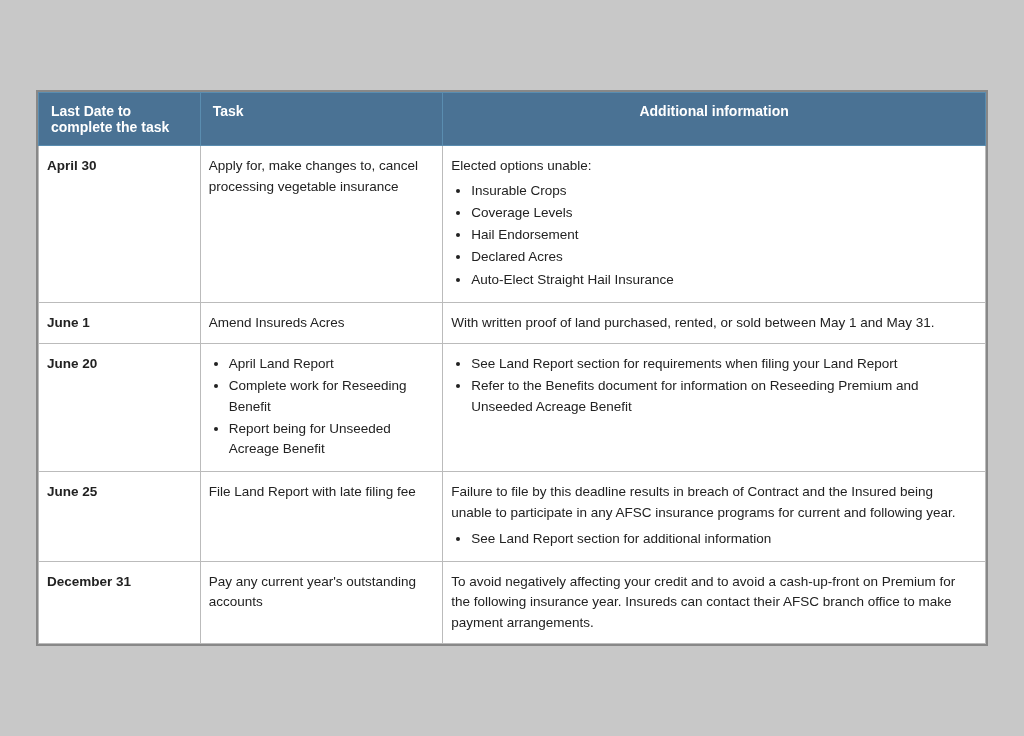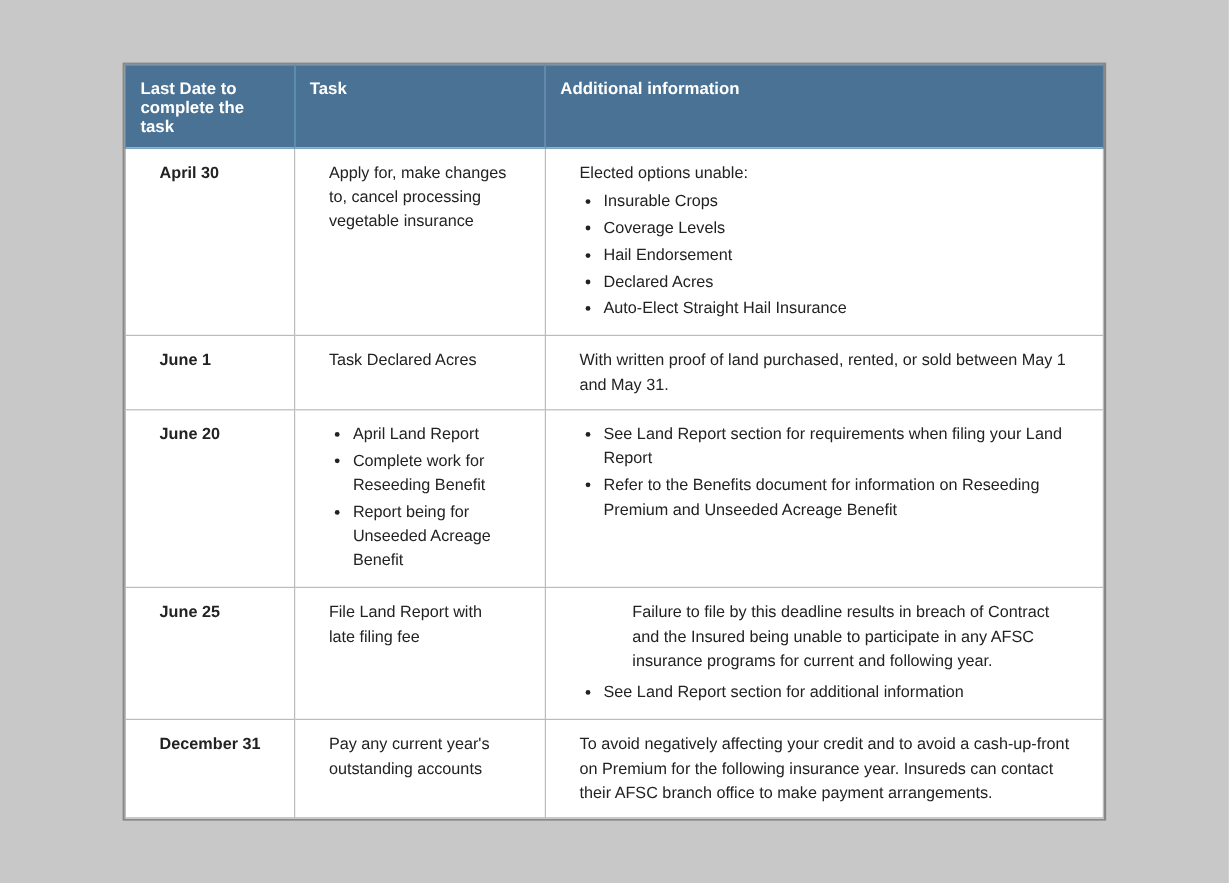--- a/index.html
+++ b/index.html
@@ -14,42 +14,42 @@
       justify-content: center;
       align-items: center;
       min-height: 100vh;
       font-family: Arial, sans-serif;
       font-size: 13.5px;
     }
 
     .table-wrapper {
       background: #fff;
       border: 2px solid #888;
-      width: 820px;
+      width: 952px;
       margin: 20px auto;
     }
 
     table {
       width: 100%;
       border-collapse: collapse;
     }
 
     thead tr th {
       background-color: #4a7294;
       color: #fff;
       font-weight: bold;
       padding: 10px 12px;
       text-align: left;
       font-size: 14px;
       vertical-align: top;
       border: 1px solid #5a8db0;
     }
 
     tbody tr td {
-      padding: 10px 28px;
+      padding: 10px 8px;
       vertical-align: top;
       border: 1px solid #bbb;
       color: #222;
       font-size: 13.5px;
       line-height: 1.5;
     }
 
     tbody tr {
       background: #fff;
     }
@@ -81,20 +81,21 @@
     th:first-child {
       width: 140px;
     }
 
     th:nth-child(2) {
       width: 210px;
     }
 
     th:nth-child(3) {
       width: 470px;
+      text-align: center;
     }
   </style>
 </head>
 <body>
 
 <div class="table-wrapper">
   <table>
     <thead>
       <tr>
         <th>Last Date to complete the task</th>
@@ -112,21 +113,21 @@
               <li>Insurable Crops</li>
               <li>Coverage Levels</li>
               <li>Hail Endorsement</li>
               <li>Declared Acres</li>
               <li>Auto-Elect Straight Hail Insurance</li>
             </ul>
           </td>
         </tr>
         <tr>
           <td class="date-cell">June 1</td>
-          <td class="task-cell">Task Declared Acres</td>
+          <td class="task-cell">Amend Insureds Acres</td>
           <td class="info-cell">With written proof of land purchased, rented, or sold between May 1 and May 31.</td>
         </tr>
         <tr>
           <td class="date-cell">June 20</td>
           <td class="task-cell">
             <ul class="bullet-list">
               <li>April Land Report</li>
               <li>Complete work for Reseeding Benefit</li>
               <li>Report being for Unseeded Acreage Benefit</li>
             </ul>
@@ -135,21 +136,21 @@
             <ul class="bullet-list">
               <li>See Land Report section for requirements when filing your Land Report</li>
               <li>Refer to the Benefits document for information on Reseeding Premium and Unseeded Acreage Benefit</li>
             </ul>
           </td>
         </tr>
         <tr>
           <td class="date-cell">June 25</td>
           <td class="task-cell">File Land Report with late filing fee</td>
           <td class="info-cell">
-            <p style="margin-bottom: 6px; margin-left: 44px;">Failure to file by this deadline results in breach of Contract and the Insured being unable to participate in any AFSC insurance programs for current and following year.</p>
+            <p style="margin-bottom: 6px;">Failure to file by this deadline results in breach of Contract and the Insured being unable to participate in any AFSC insurance programs for current and following year.</p>
             <ul class="bullet-list">
               <li>See Land Report section for additional information</li>
             </ul>
           </td>
         </tr>
         <tr>
           <td class="date-cell">December 31</td>
           <td class="task-cell">Pay any current year's outstanding accounts</td>
           <td class="info-cell">To avoid negatively affecting your credit and to avoid a cash-up-front on Premium for the following insurance year. Insureds can contact their AFSC branch office to make payment arrangements.</td>
         </tr>

